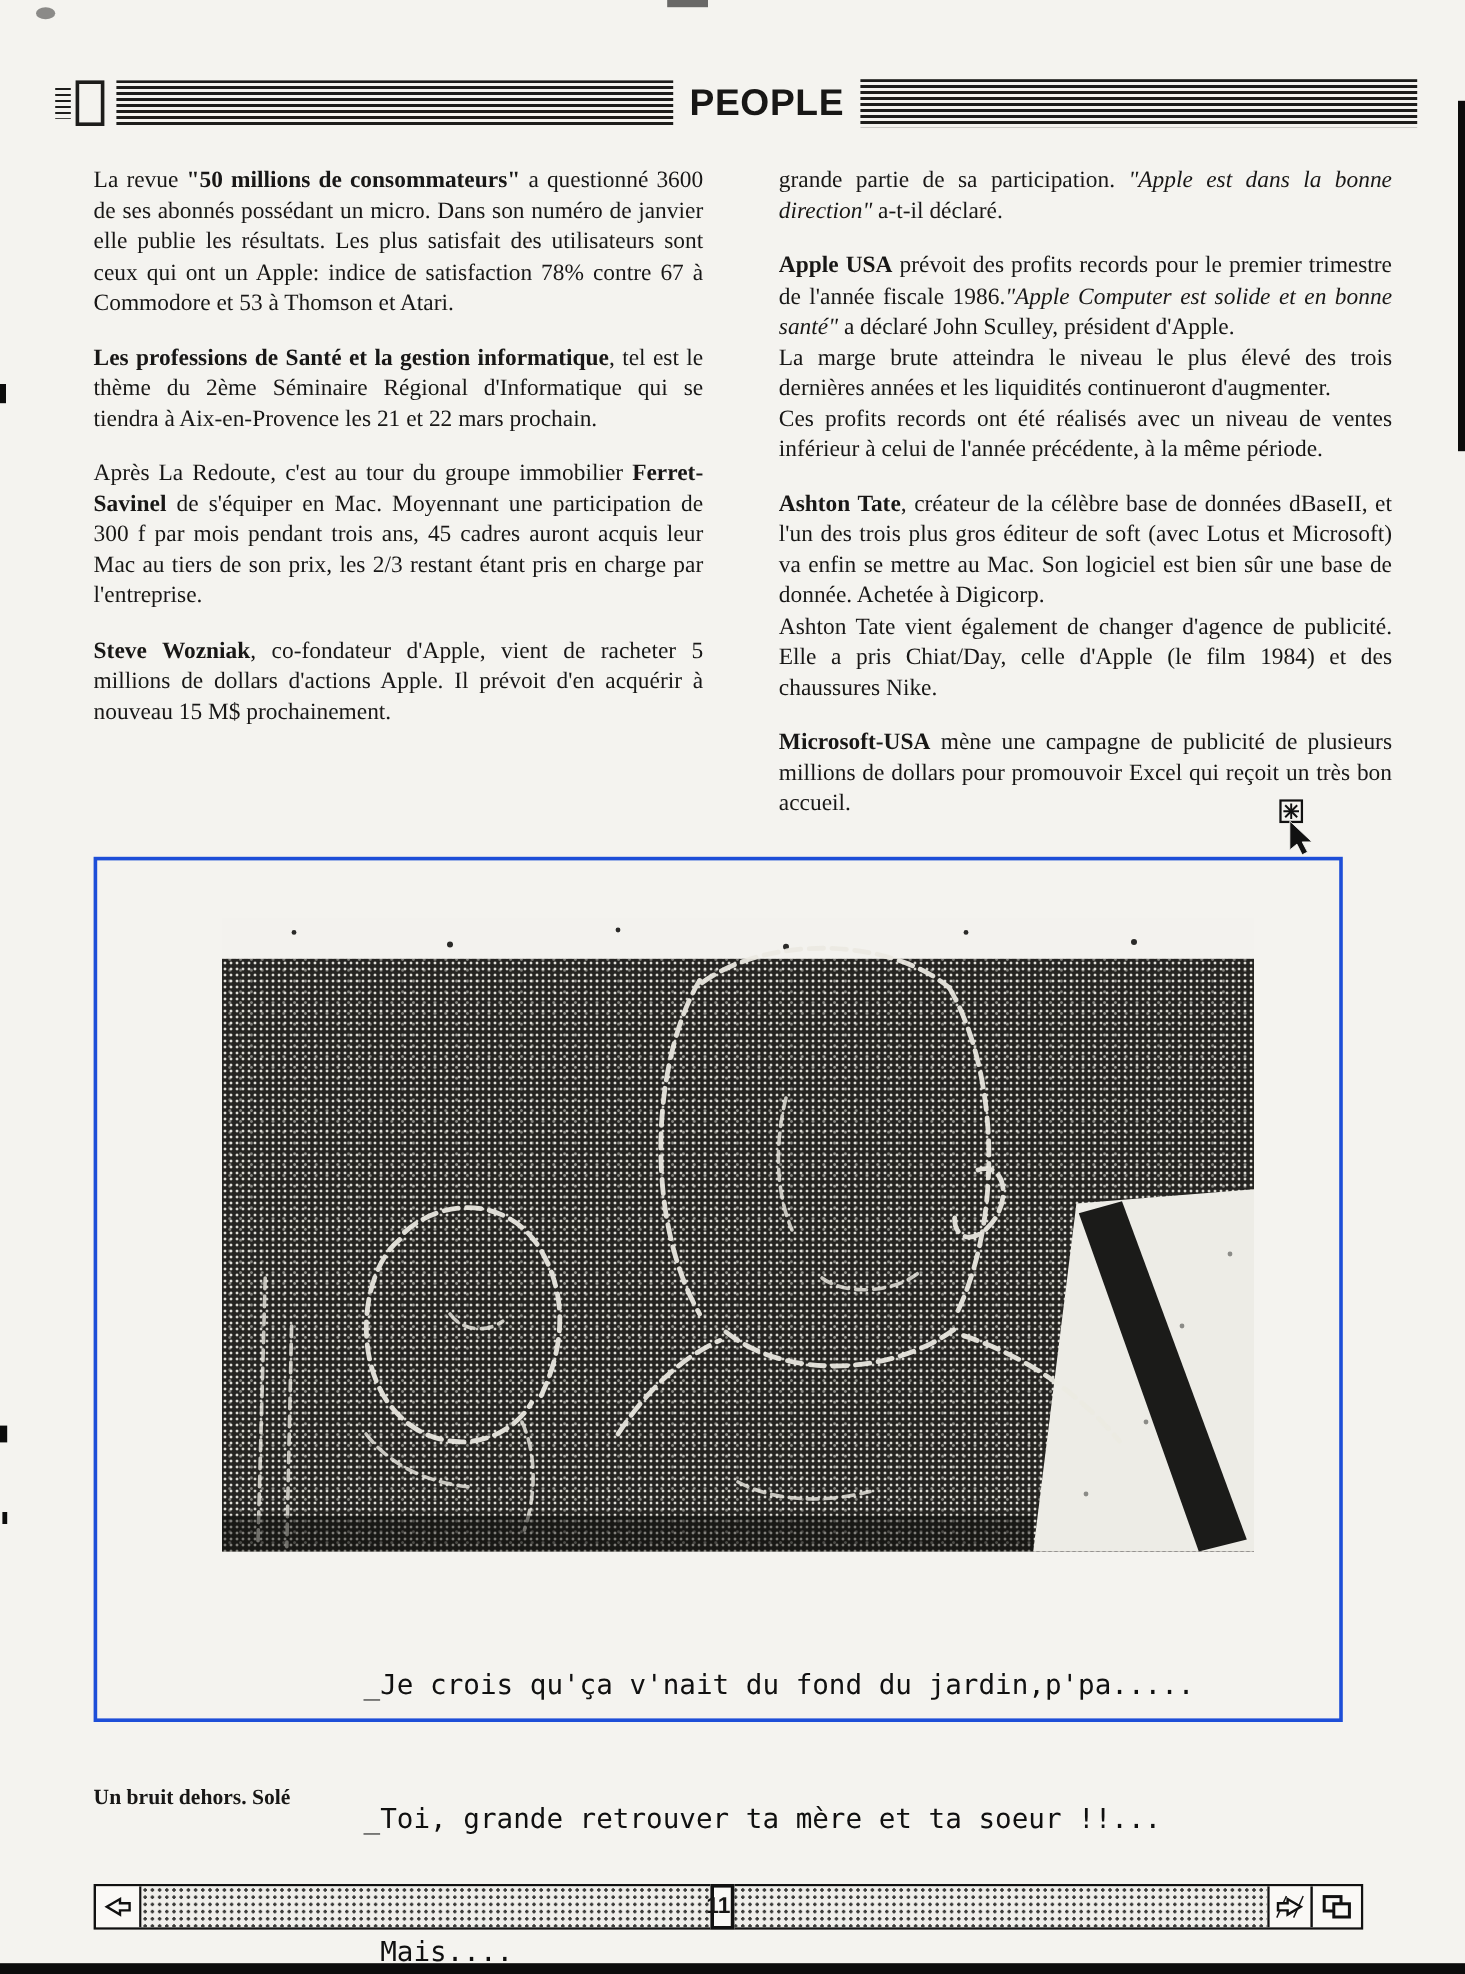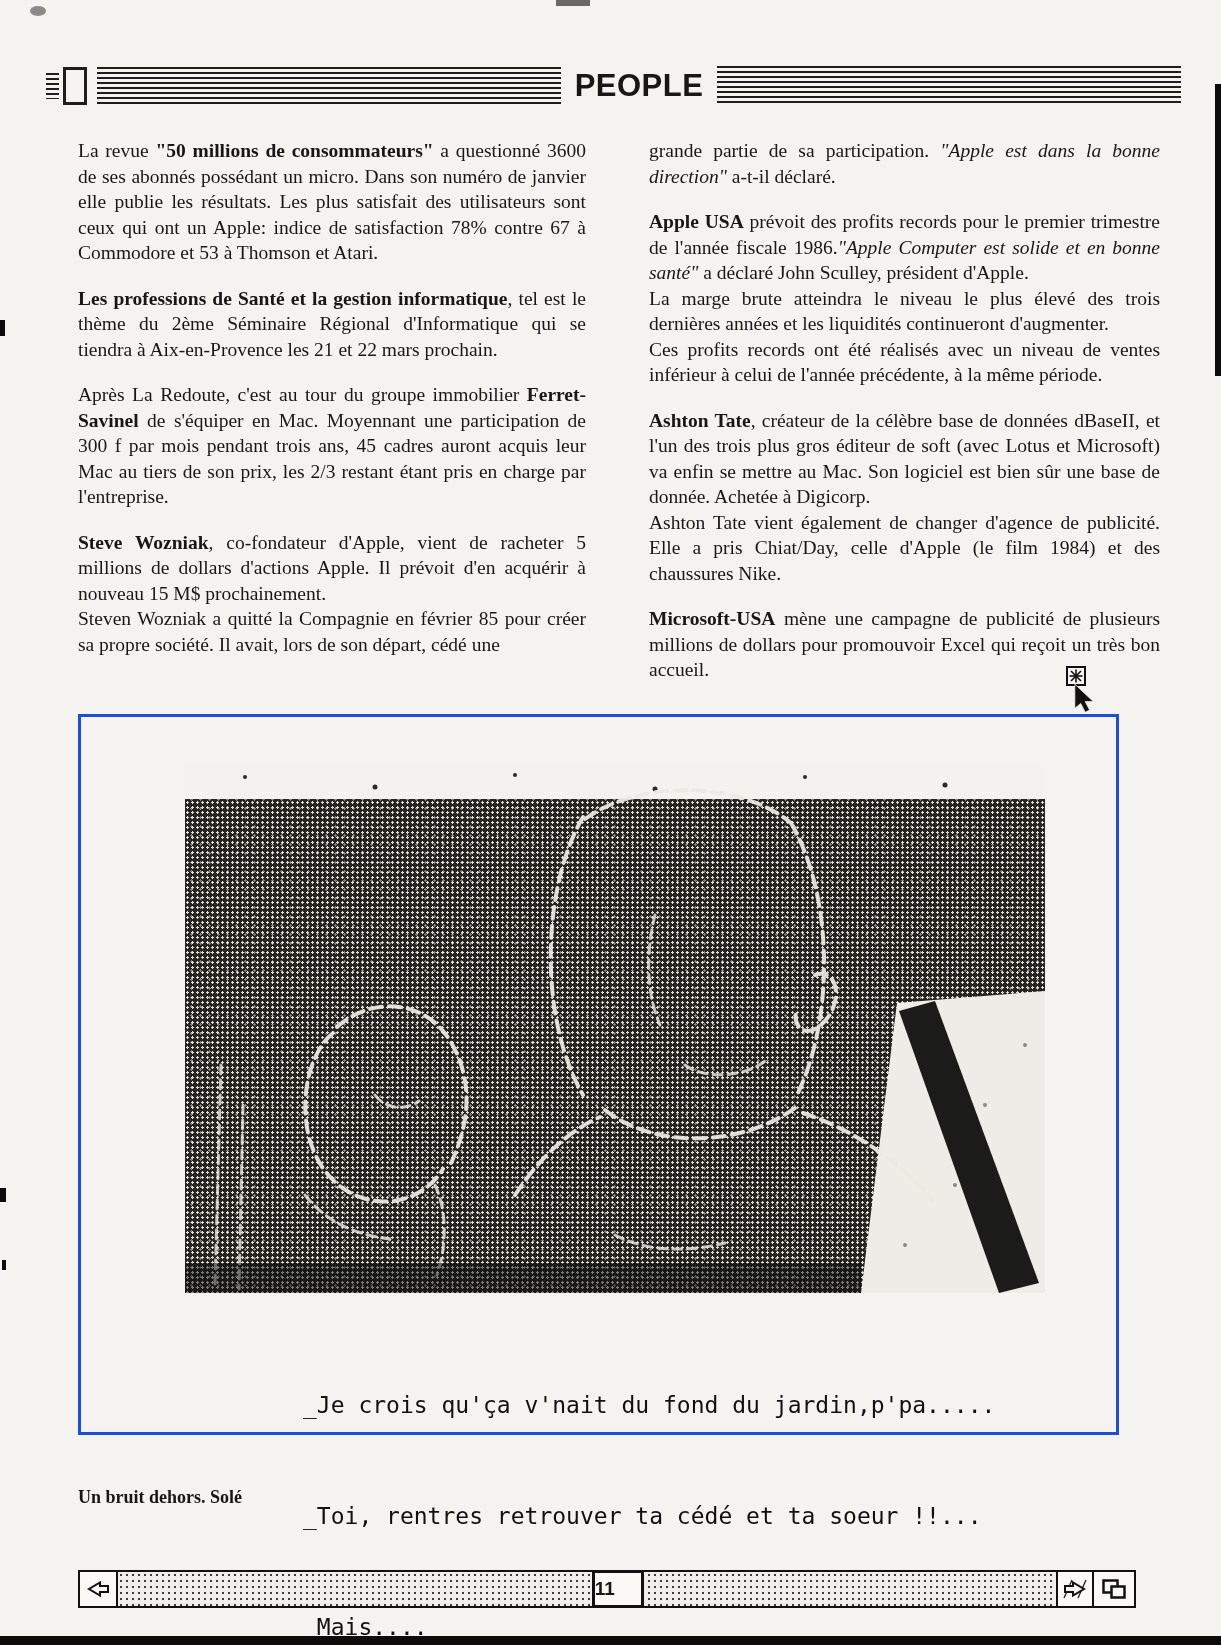--- a/index.html
+++ b/index.html
@@ -47,22 +47,22 @@
   
   .scrollbar{position:absolute;left:78px;top:1570px;width:1058px;height:38px;border:2px solid #111;
              background:#faf9f6;display:flex;box-sizing:border-box;}
   .sb-btn{display:flex;align-items:center;justify-content:center;background:#faf9f6;box-sizing:border-box;}
   .sb-left{width:38px;border-right:2px solid #111;}
   .sb-right{width:36px;border-left:2px solid #111;}
   .sb-pages{width:42px;border-left:2px solid #111;}
   .sb-track{flex:1;position:relative;background-color:#efeeea;
             background-image:radial-gradient(#3c3c3a 0 1.2px,transparent 1.5px);
             background-size:6px 6px;}
-  .sb-thumb{position:absolute;left:50.5%;top:-2px;bottom:-2px;width:52px;border:3px solid #111;
-            background:#faf9f6;display:flex;align-items:center;justify-content:flex-start;
+  .sb-thumb{position:absolute;left:50.5%;top:-2px;bottom:-2px;width:20px;border:3px solid #111;
+            background:#faf9f6;display:flex;align-items:center;justify-content:flex-end;
             font-family:"Liberation Sans",sans-serif;font-weight:bold;font-size:19px;box-sizing:border-box;}
 
   
   .art{position:absolute;background:#0c0c0c;}
 </style>
 </head>
 <body>
 
 <div class="page">
 
@@ -73,21 +73,21 @@
     </div>
     <div class="hlines left"></div>
     <div class="htitle">PEOPLE</div>
     <div class="hlines"></div>
   </div>
 
   <div class="col col-left">
     <p class="para"><span>La revue </span><span class="b">"50 millions de consommateurs"</span><span> a questionné 3600 de ses abonnés possédant un micro. Dans son numéro de janvier elle publie les résultats. Les plus satisfait des utilisateurs sont ceux qui ont un Apple: indice de satisfaction 78% contre 67 à Commodore et 53 à Thomson et Atari.</span></p>
     <p class="para"><span class="b">Les professions de Santé et la gestion informatique</span><span>, tel est le thème du 2ème Séminaire Régional d'Informatique qui se tiendra à Aix-en-Provence les 21 et 22 mars prochain.</span></p>
     <p class="para"><span>Après La Redoute, c'est au tour du groupe immobilier </span><span class="b">Ferret-Savinel</span><span> de s'équiper en Mac. Moyennant une participation de 300 f par mois pendant trois ans, 45 cadres auront acquis leur Mac au tiers de son prix, les 2/3 restant étant pris en charge par l'entreprise.</span></p>
-    <p class="para"><span class="b">Steve Wozniak</span><span>, co-fondateur d'Apple, vient de racheter 5 millions de dollars d'actions Apple. Il prévoit d'en acquérir à nouveau 15 M$ prochainement.</span><span class="blk">Steven Wozniak a quitté la Compagnie en février 85 pour créer sa propre société. Il avait, lors de son départ, cédé une</span></p>
+    <p class="para"><span class="b">Steve Wozniak</span><span>, co-fondateur d'Apple, vient de racheter 5 millions de dollars d'actions Apple. Il prévoit d'en acquérir à nouveau 15 M$ prochainement.</span></p>
   </div>
 
   <div class="col col-right">
     <p class="para"><span>grande partie de sa participation. </span><span class="i">"Apple est dans la bonne direction"</span><span> a-t-il déclaré.</span></p>
     <p class="para"><span class="b">Apple USA</span><span> prévoit des profits records pour le premier trimestre de l'année fiscale 1986.</span><span class="i">"Apple Computer est solide et en bonne santé"</span><span> a déclaré John Sculley, président d'Apple.</span><span class="blk">La marge brute atteindra le niveau le plus élevé des trois dernières années et les liquidités continueront d'augmenter.</span><span class="blk">Ces profits records ont été réalisés avec un niveau de ventes inférieur à celui de l'année précédente, à la même période.</span></p>
     <p class="para"><span class="b">Ashton Tate</span><span>, créateur de la célèbre base de données dBaseII, et l'un des trois plus gros éditeur de soft (avec Lotus et Microsoft) va enfin se mettre au Mac. Son logiciel est bien sûr une base de donnée. Achetée à Digicorp.</span><span class="blk">Ashton Tate vient également de changer d'agence de publicité. Elle a pris Chiat/Day, celle d'Apple (le film 1984) et des chaussures Nike.</span></p>
     <p class="para"><span class="b">Microsoft-USA</span><span> mène une campagne de publicité de plusieurs millions de dollars pour promouvoir Excel qui reçoit un très bon accueil.</span></p>
   </div>
 
   <div class="endmark">
@@ -148,21 +148,21 @@
           <path d="M250 420 C 262 446 262 480 252 510"></path>
           <path d="M430 470 C 460 486 500 488 540 478"></path>
           <path d="M36 300 L 30 520"></path>
           <path d="M58 340 L 54 524"></path>
         </g>
         <rect x="0" y="498" width="676" height="30" fill="rgba(8,8,6,0.45)"></rect>
       </svg>
     </div>
     <div class="caption">
       <div>_Je crois qu'ça v'nait du fond du jardin,p'pa.....</div>
-      <div>_Toi, rentres retrouver ta cédé et ta soeur !!...</div>
+      <div>_Toi, grande retrouver ta mère et ta soeur !!...</div>
       <div>_Mais....</div>
       
       
     </div>
   </div>
 
   <div class="credit">Un bruit dehors. Solé</div>
 
   <div class="scrollbar">
     <div class="sb-btn sb-left">

